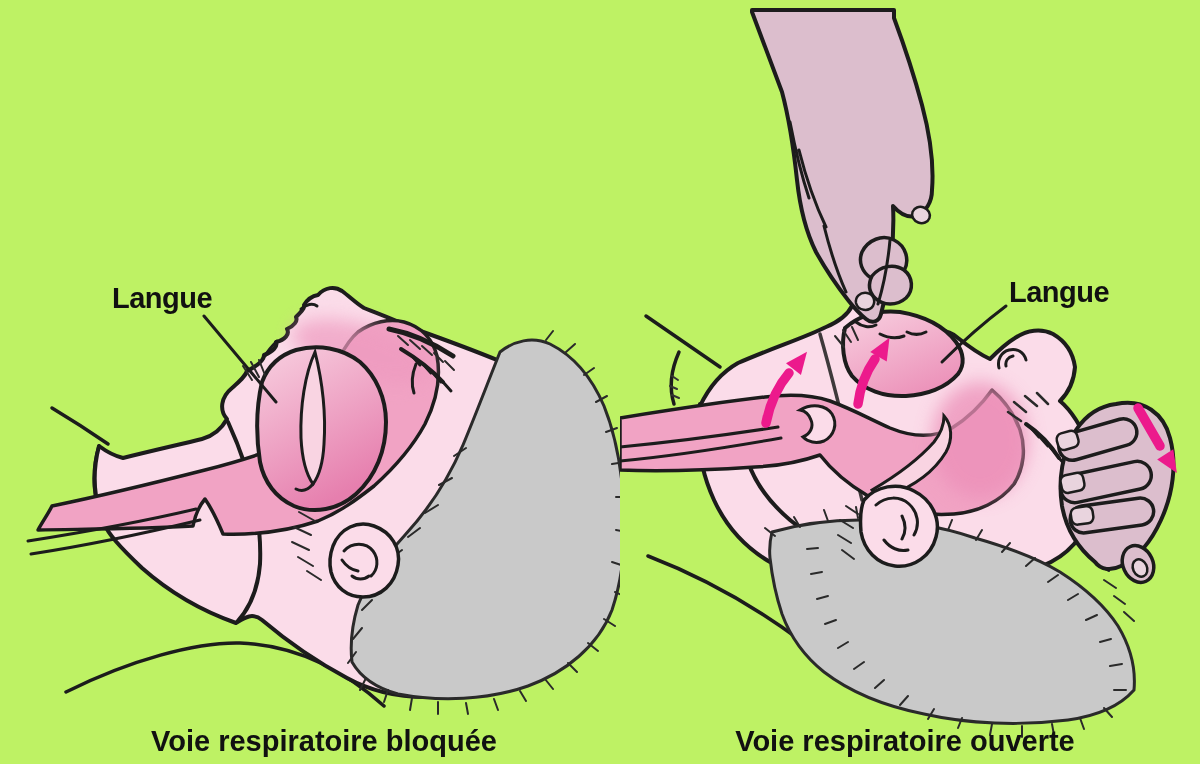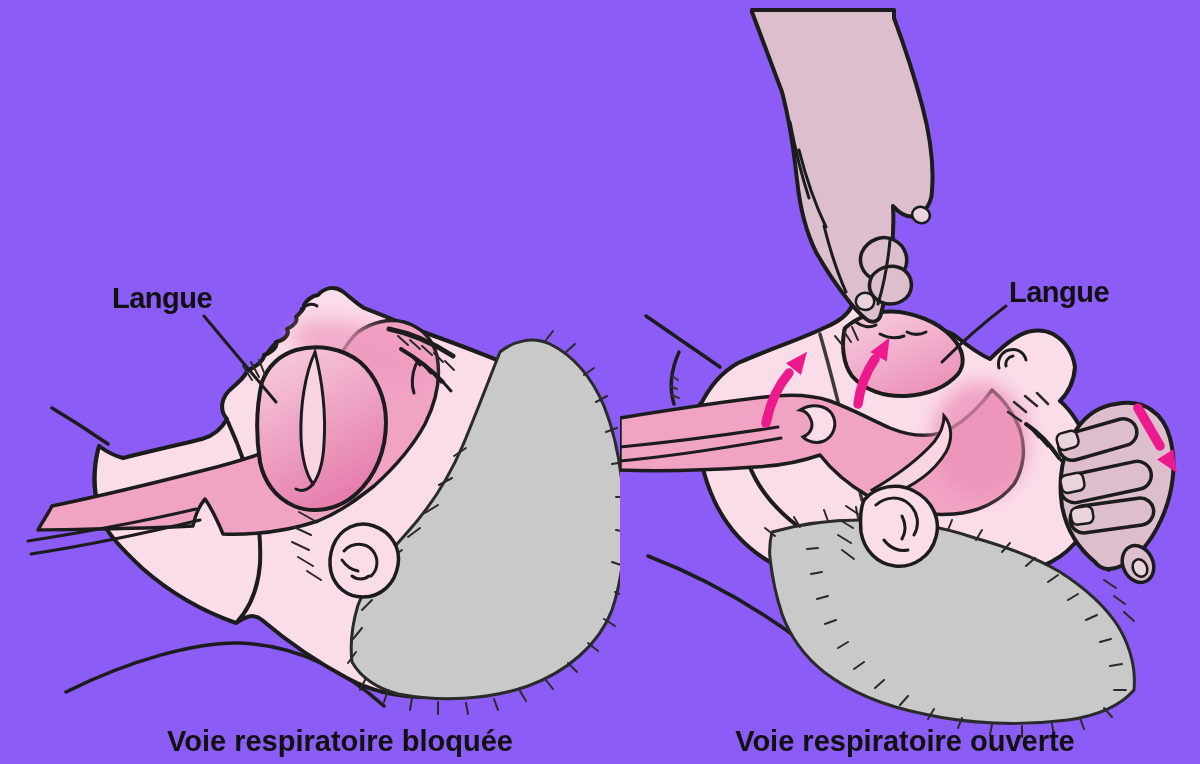--- a/index.html
+++ b/index.html
@@ -1,27 +1,27 @@
 <!DOCTYPE html>
 <html><head>
 <meta charset="utf-8">
 <style>
   html,body{margin:0;padding:0;background:#fff;}
-  .stage{position:relative;width:1200px;height:764px;background:#8b5cf6;overflow:hidden;
+  .stage{position:relative;width:1200px;height:764px;background:#bef264;overflow:hidden;
          font-family:"Liberation Sans",sans-serif;}
   .panel-svg{position:absolute;top:0;}
   #svg-left{left:0;}
   #svg-right{left:620px;}
   .anat-label{position:absolute;font-weight:700;font-size:29px;line-height:1;color:#111;
               letter-spacing:-0.5px;white-space:nowrap;}
   #label-left{left:112px;top:284px;}
   #label-right{left:1009px;top:278px;}
   .fig-caption{position:absolute;top:726px;font-weight:700;font-size:29px;line-height:1.1;
                color:#111;text-align:center;white-space:nowrap;}
-  #caption-left{left:40px;width:600px;}
+  #caption-left{left:24px;width:600px;}
   #caption-right{left:605px;width:600px;}
 </style>
 </head>
 <body>
 
 <div class="stage">
 
 <svg id="svg-left" class="panel-svg" width="620" height="764" viewBox="0 0 620 764">
   <defs>
     <linearGradient id="tongueGradL" x1="0" y1="0" x2="0.45" y2="1">

